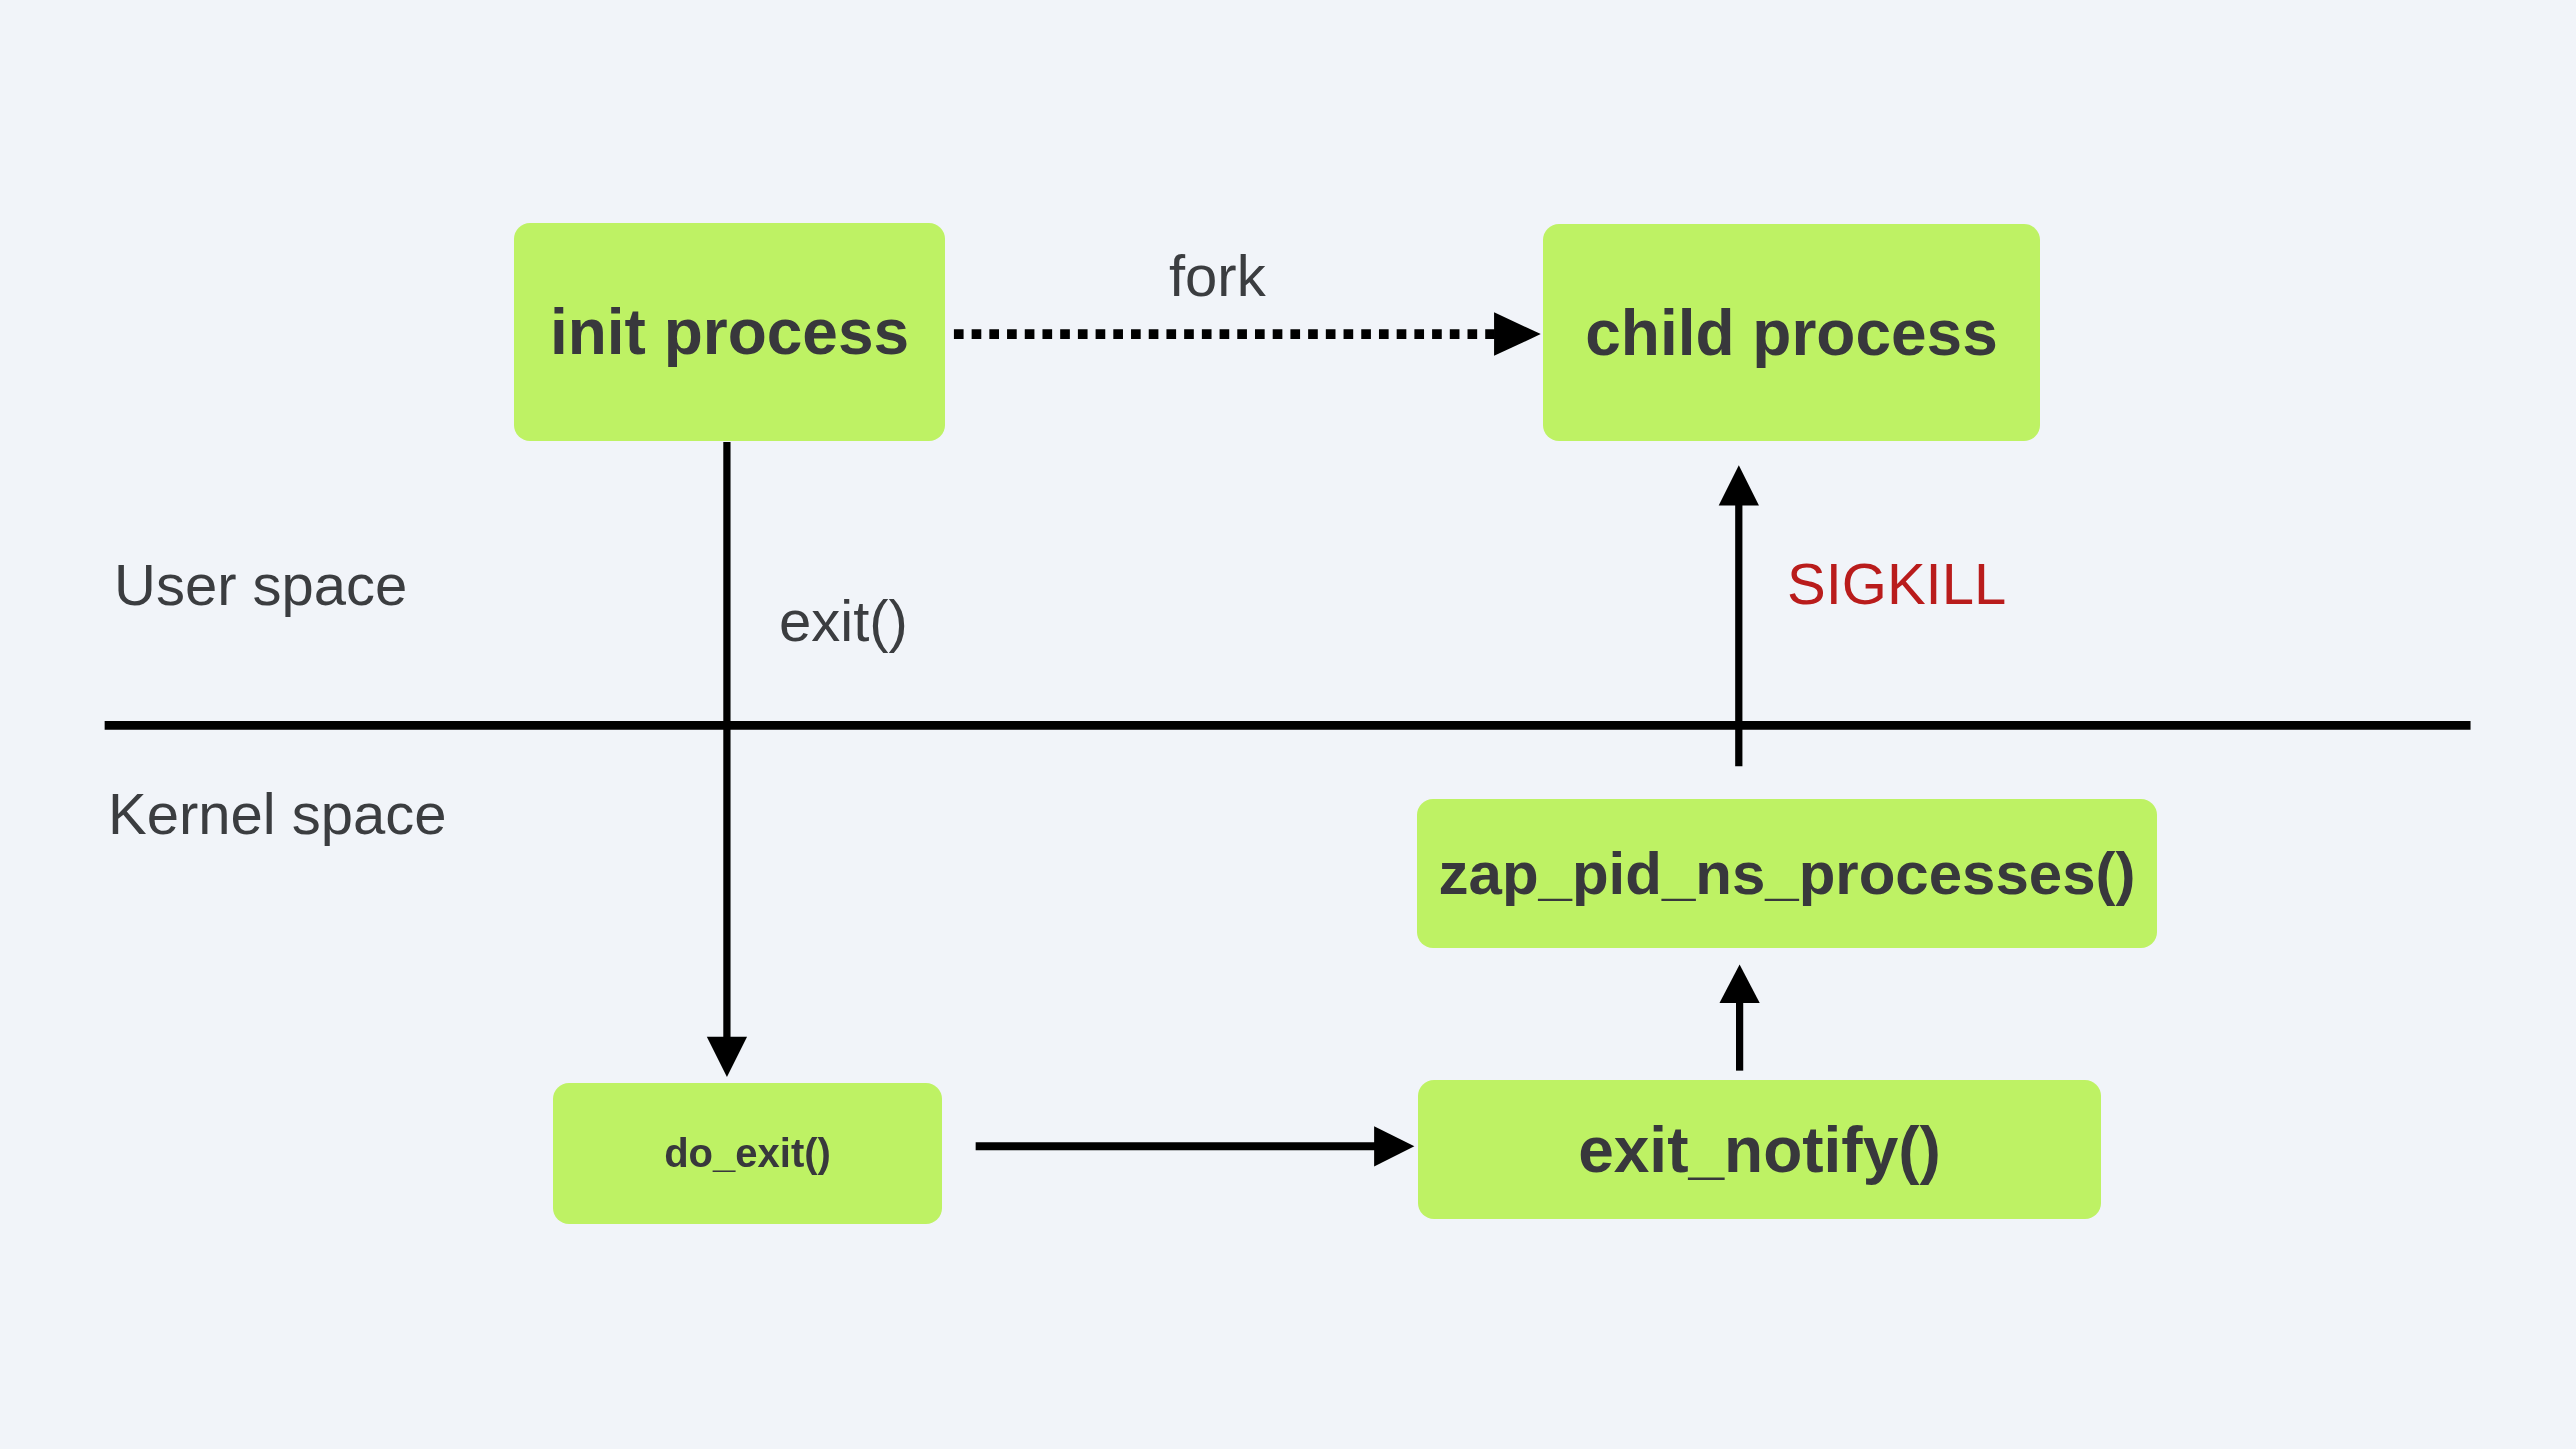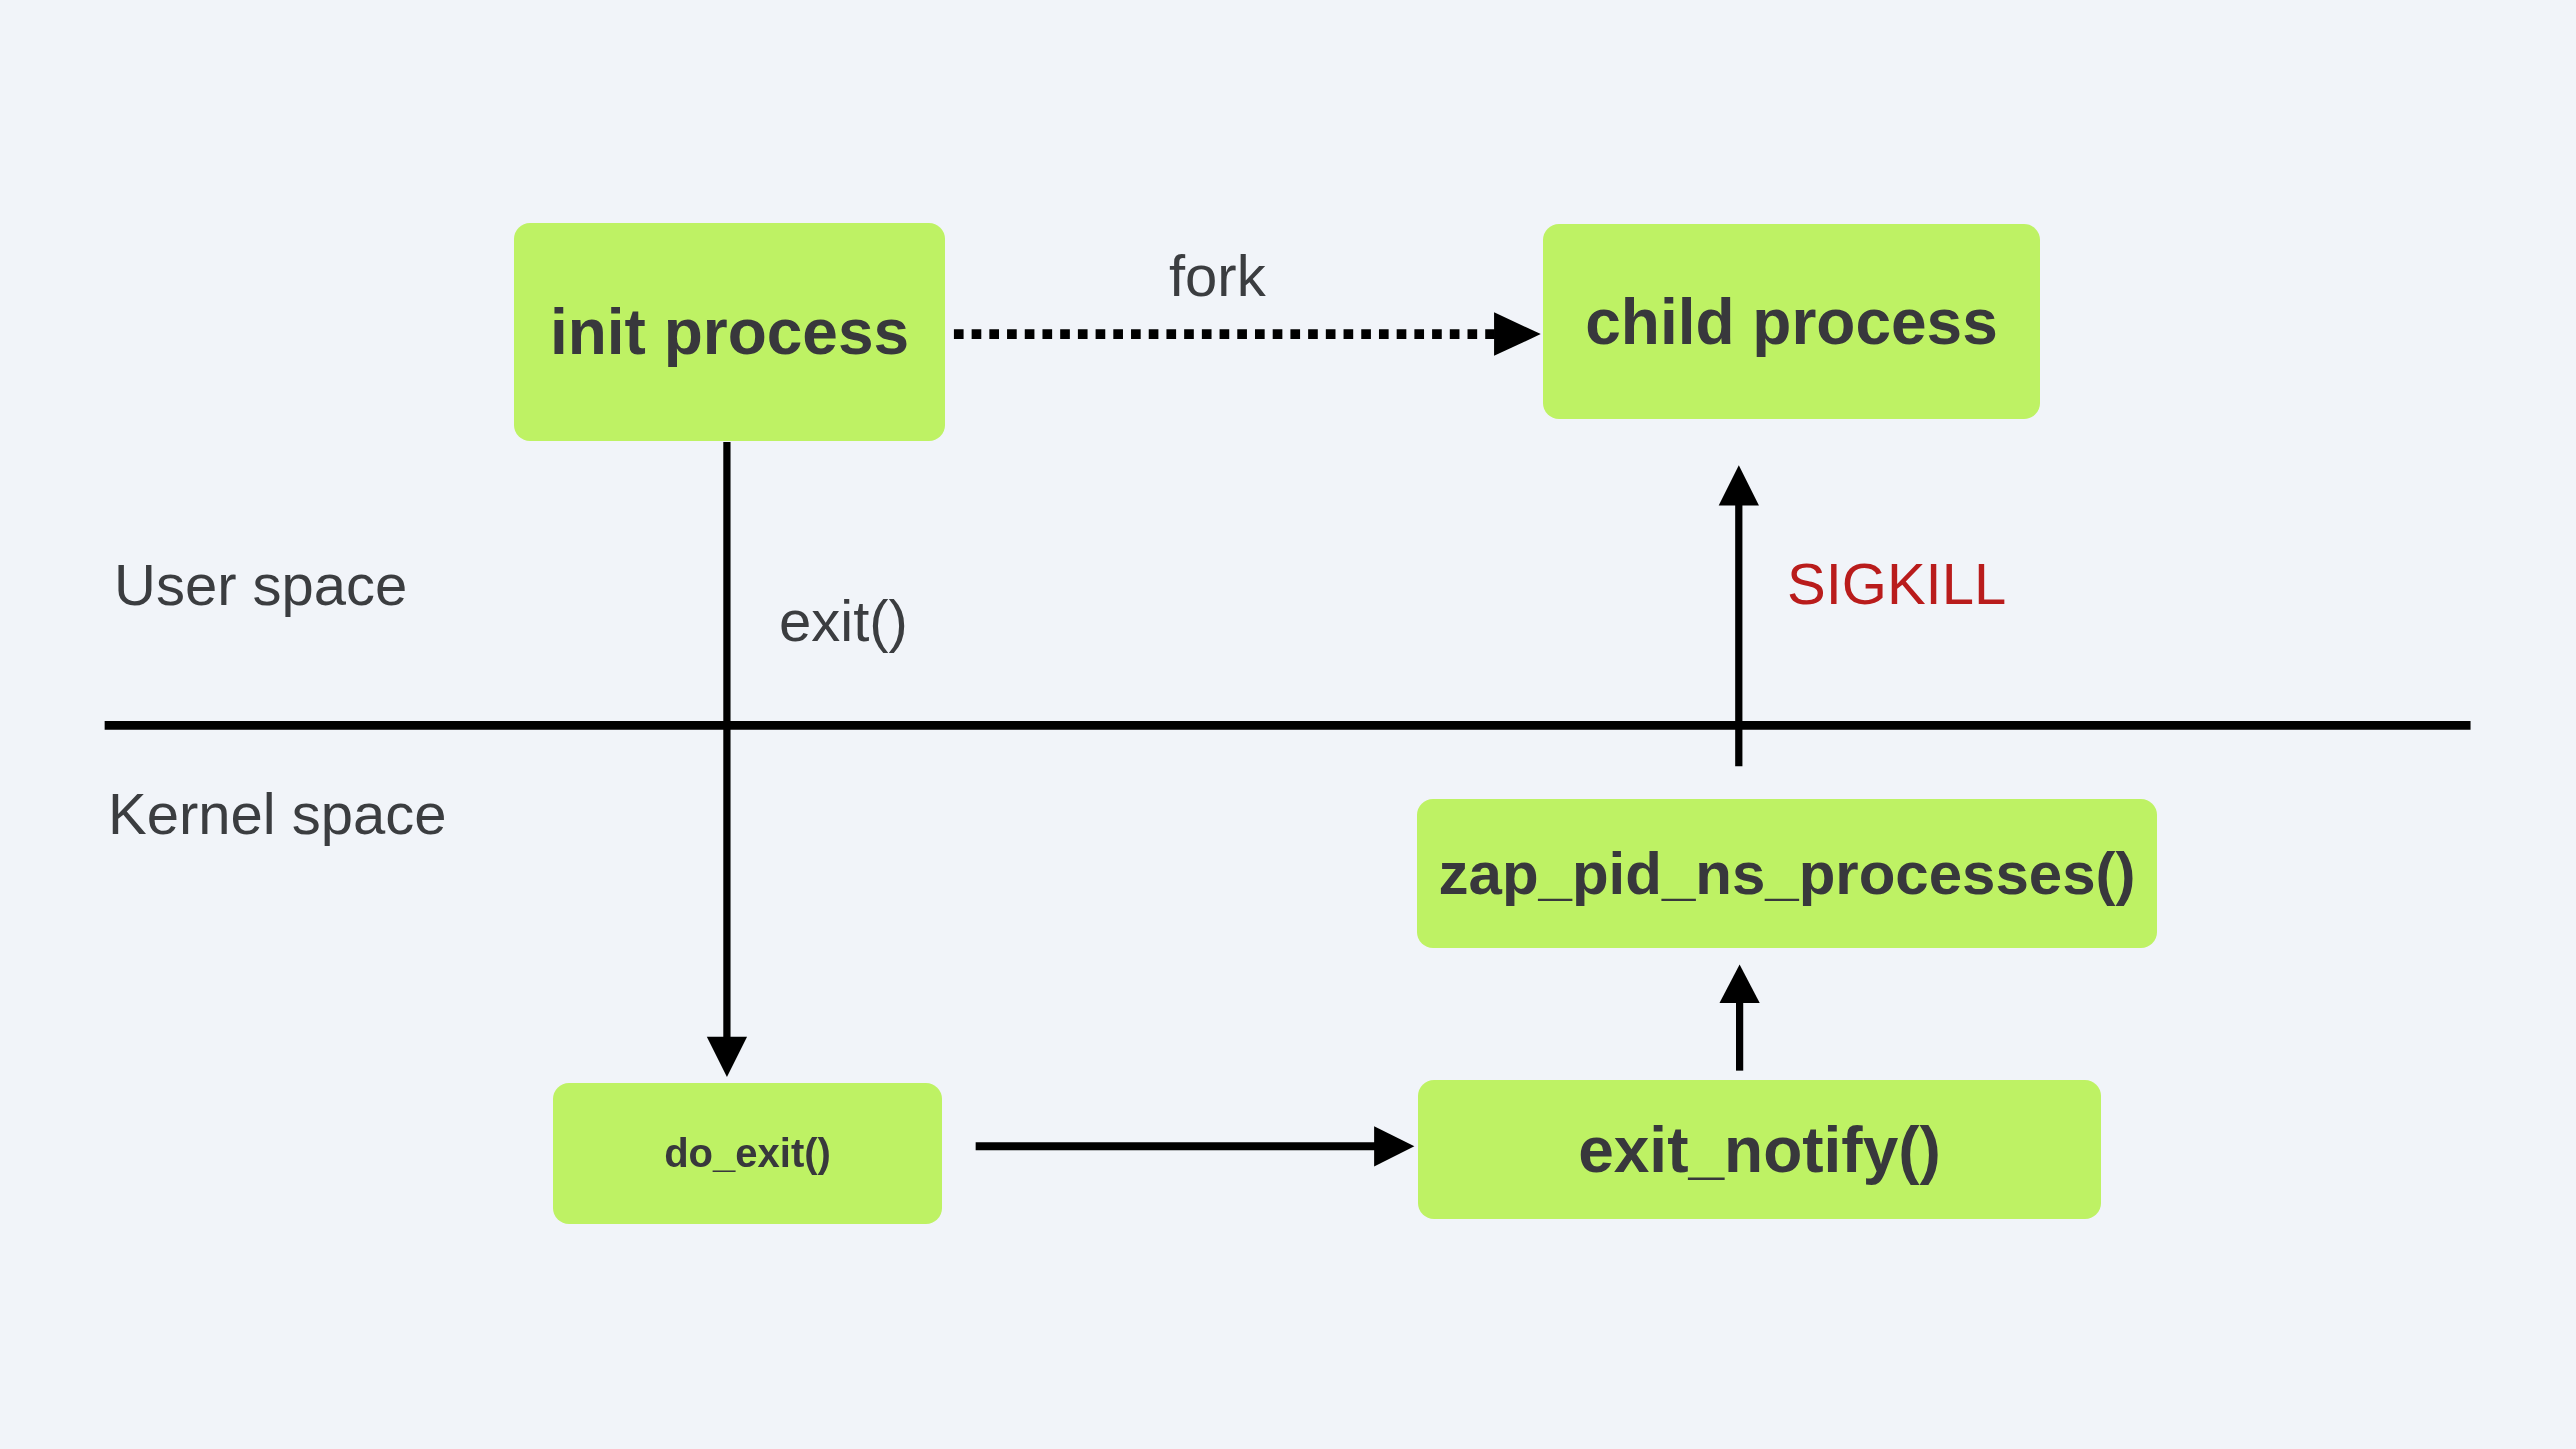--- a/index.html
+++ b/index.html
@@ -28,21 +28,21 @@
     border-radius: 16px;
     display: flex;
     align-items: center;
     justify-content: center;
     font-weight: 700;
     color: #38383c;
     font-size: 64px;
     white-space: nowrap;
   }
   .box-init        { left: 514px;  top: 223px;  width: 431px; height: 218px; }
-  .box-child       { left: 1543px; top: 224px;  width: 497px; height: 195px; }
+  .box-child       { left: 1543px; top: 224px;  width: 497px; height: 217px; }
   .box-do-exit     { left: 553px;  top: 1083px; width: 389px; height: 141px; font-size: 40px; }
   .box-exit-notify { left: 1418px; top: 1080px; width: 683px; height: 139px; text-align: center; }
   .box-zap         { left: 1417px; top: 799px;  width: 740px; height: 149px; font-size: 60px; }
   .annotation {
     position: absolute;
     color: #3b3d40;
     font-size: 58px;
     font-weight: 400;
     line-height: 1;
     white-space: nowrap;

